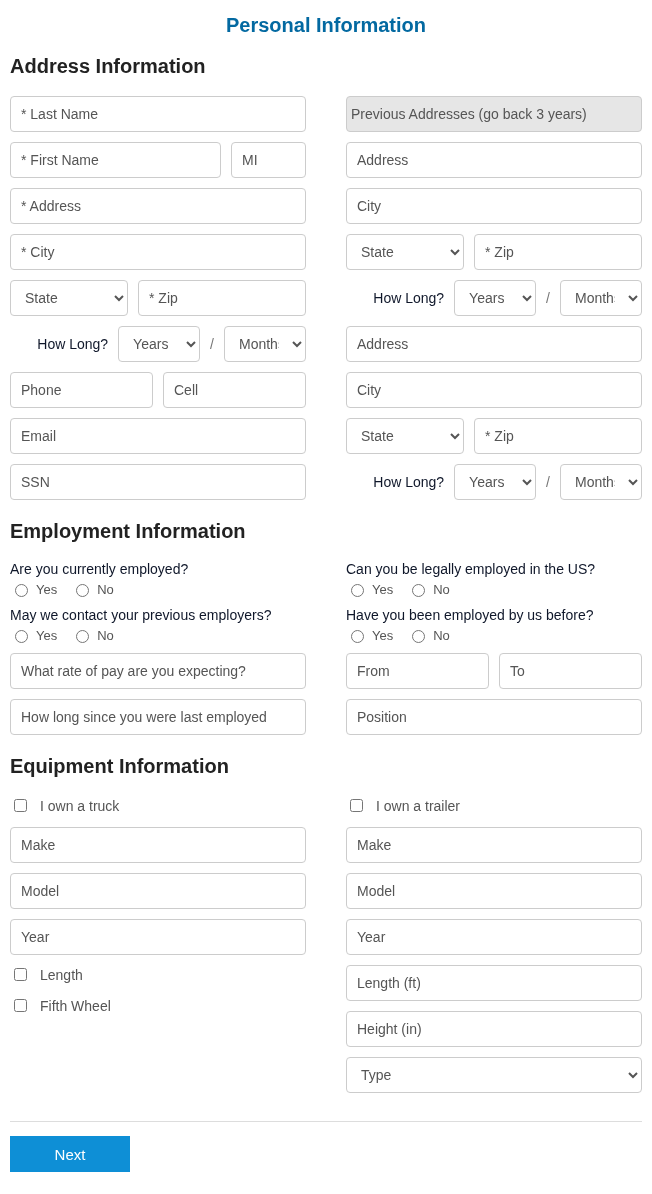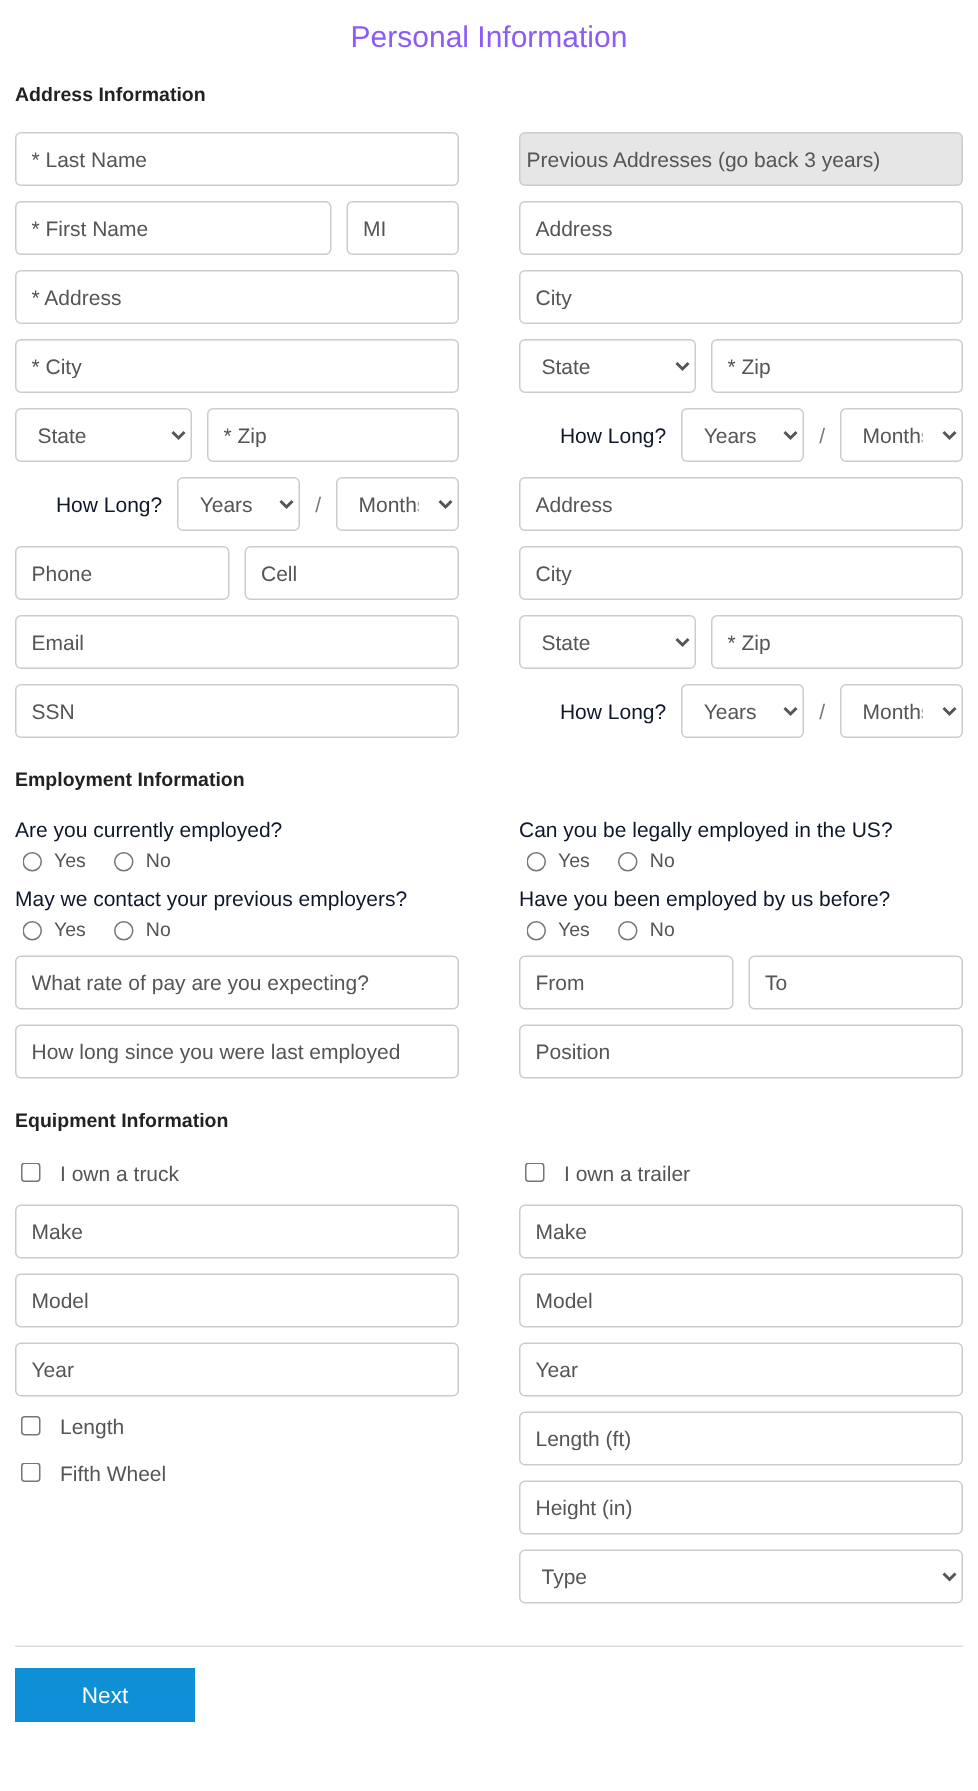--- a/index.html
+++ b/index.html
@@ -5,30 +5,30 @@
     * { box-sizing: border-box; }
     body {
       font-family: "Segoe UI", Arial, sans-serif;
       margin: 0;
       padding: 0 10px 20px 10px;
       color: #333;
       font-size: 14px;
       width: 652px;
     }
     h2.page-title {
-      font-weight: 400;
-      color: #8b5cf6;
+      font-weight: 700;
+      color: #0369a1;
       text-align: center;
       font-size: 20px;
       margin: 14px 0 18px 0;
     }
     h3.section-title {
       font-weight: bold;
       color: #222;
-      font-size: 13px;
+      font-size: 20px;
       margin: 10px 0 18px 0;
     }
     .cols {
       display: flex;
       gap: 40px;
     }
     .col {
       flex: 1;
       min-width: 0;
     }

